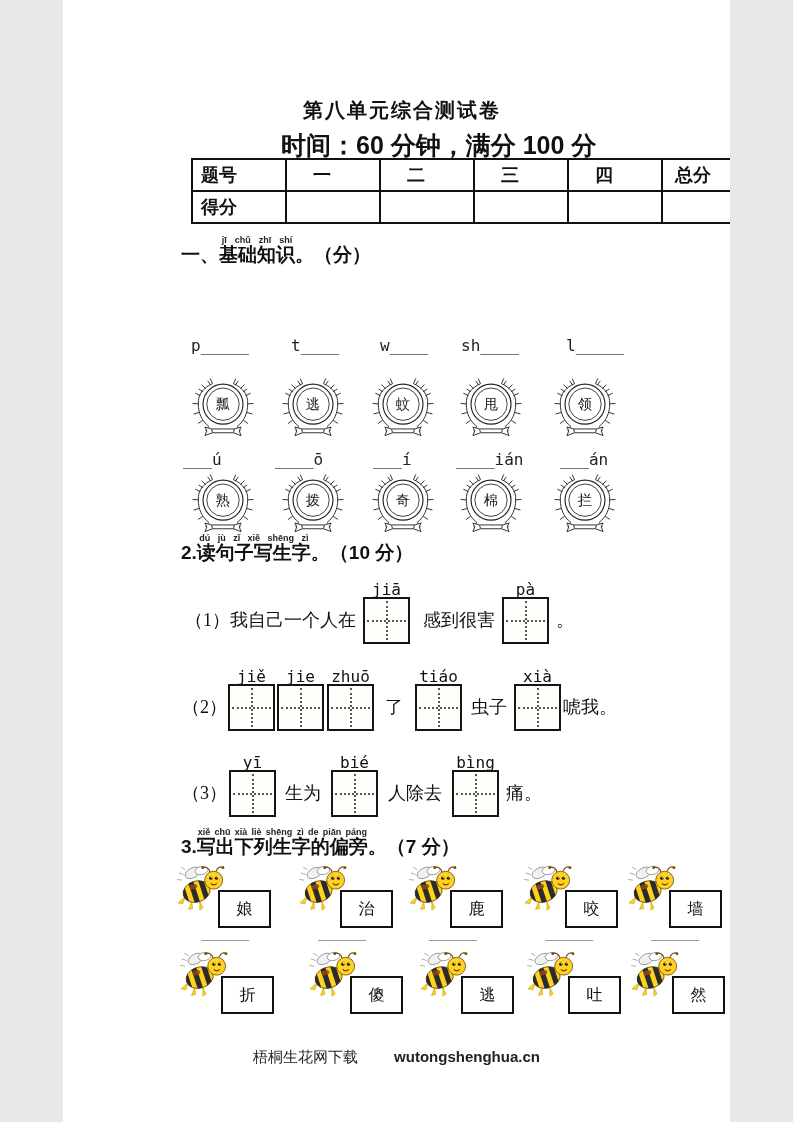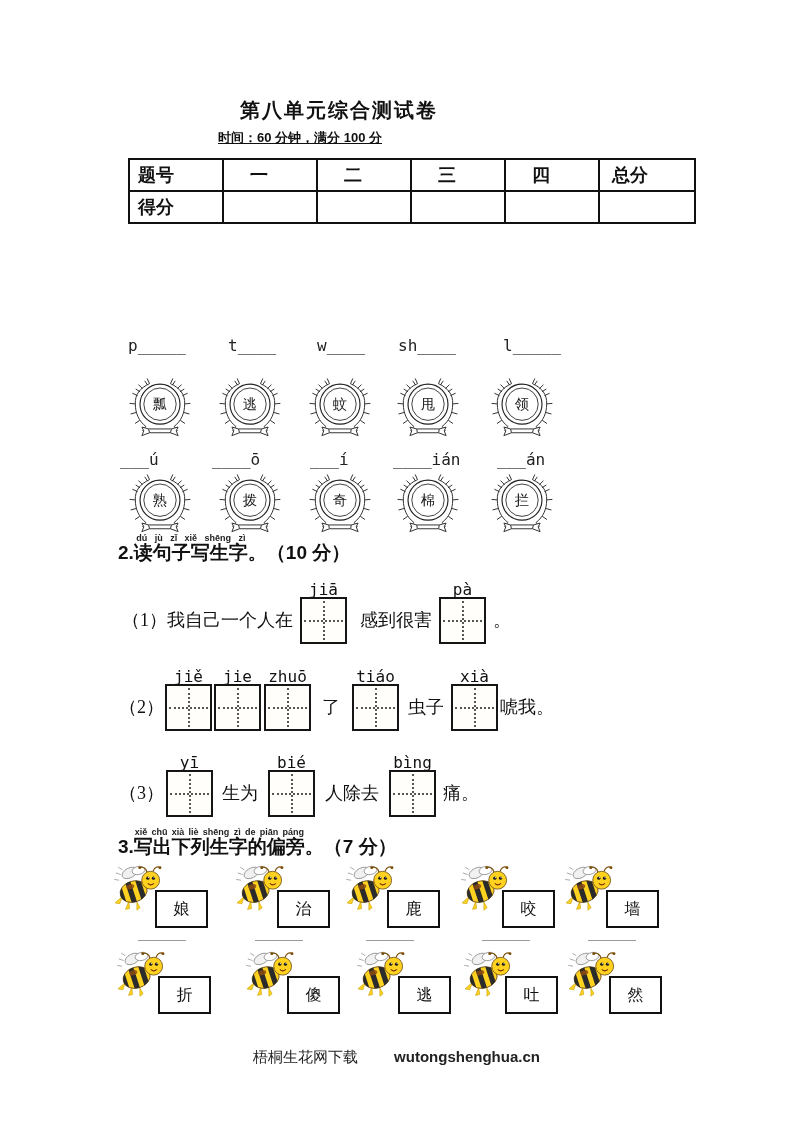--- a/index.html
+++ b/index.html
@@ -1,30 +1,30 @@
 <!DOCTYPE html>
 <html><head>
 <meta charset="utf-8">
 <style>
   html,body { margin:0; padding:0; background:#e8e8e8; }
   .page {
-    position:relative; width:793px; height:1122px; margin:0 auto;
+    position:relative; width:667px; height:1122px; margin:0 auto;
     background:#ffffff; color:#111;
     font-family:"Liberation Serif", serif;
     overflow:hidden;
   }
   .abs { position:absolute; }
 
   .title {
     font-family:"Liberation Sans", sans-serif;
     font-weight:bold; font-size:20px; letter-spacing:2px; white-space:nowrap;
   }
   .subtitle {
     font-family:"Liberation Sans", sans-serif;
-    font-weight:bold; font-size:13px; white-space:nowrap;text-decoration:underline;
+    font-weight:bold; font-size:25px; white-space:nowrap;
   }
 
   table.score {
     border-collapse:collapse; table-layout:fixed;
     font-family:"Liberation Sans", sans-serif; font-weight:bold; font-size:18px;
   }
   table.score td { border:2px solid #111; height:30px; padding:0 0 0 26px; text-align:left; }
   table.score td.c-first { padding-left:8px; }
   table.score td.c-last  { padding-left:12px; }
 
@@ -182,20 +182,23 @@
       <td class="c-first">得分</td>
       <td></td>
       <td></td>
       <td></td>
       <td></td>
       <td></td>
     </tr>
   </tbody>
     </table>
 
+  <div class="abs qheading" style="left:118px; top:236px;">
+    <span>一、</span><ruby><span>基础知识</span><rt>jī chǔ zhī shí</rt></ruby><span>。（分）</span>
+  </div>
 
 
   <span class="abs syll" style="left:128px; top:336px;">p_____</span>
   <span class="abs syll" style="left:228px; top:336px;">t____</span>
   <span class="abs syll" style="left:317px; top:336px;">w____</span>
   <span class="abs syll" style="left:398px; top:336px;">sh____</span>
   <span class="abs syll" style="left:503px; top:336px;">l_____</span>
 
   <div class="abs wreath" style="left:120px; top:376px;">
     <svg viewBox="0 0 84 66">

